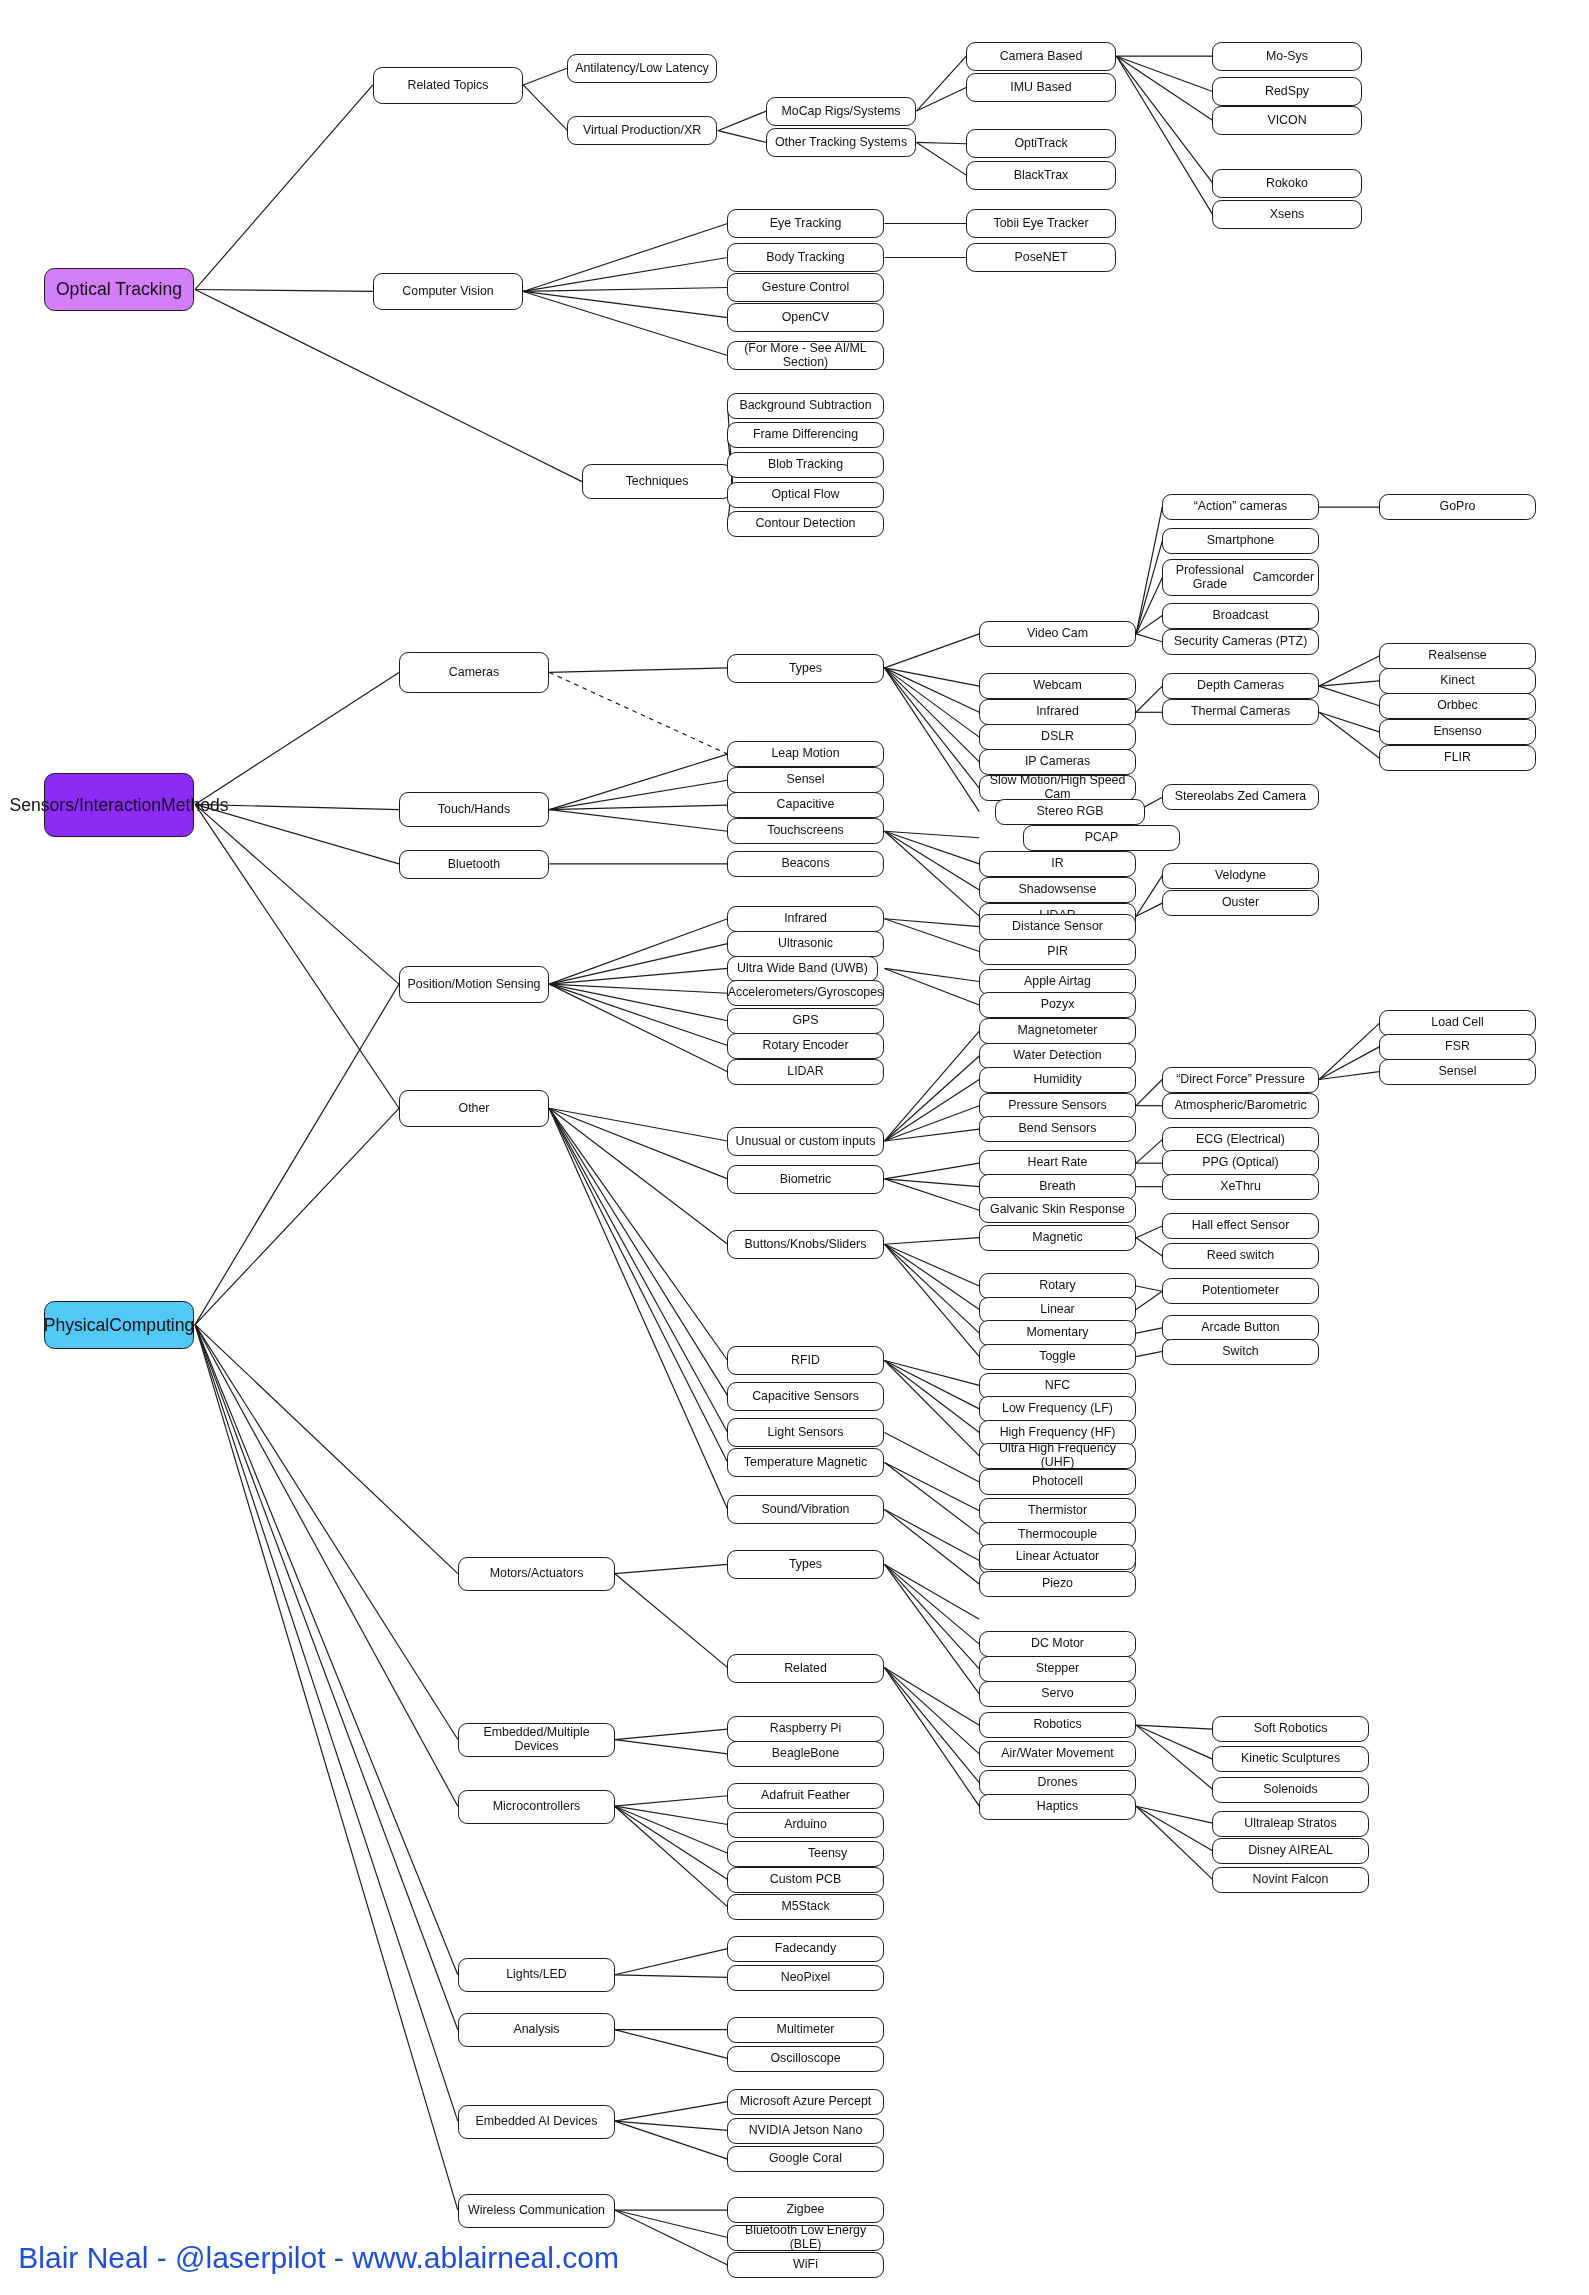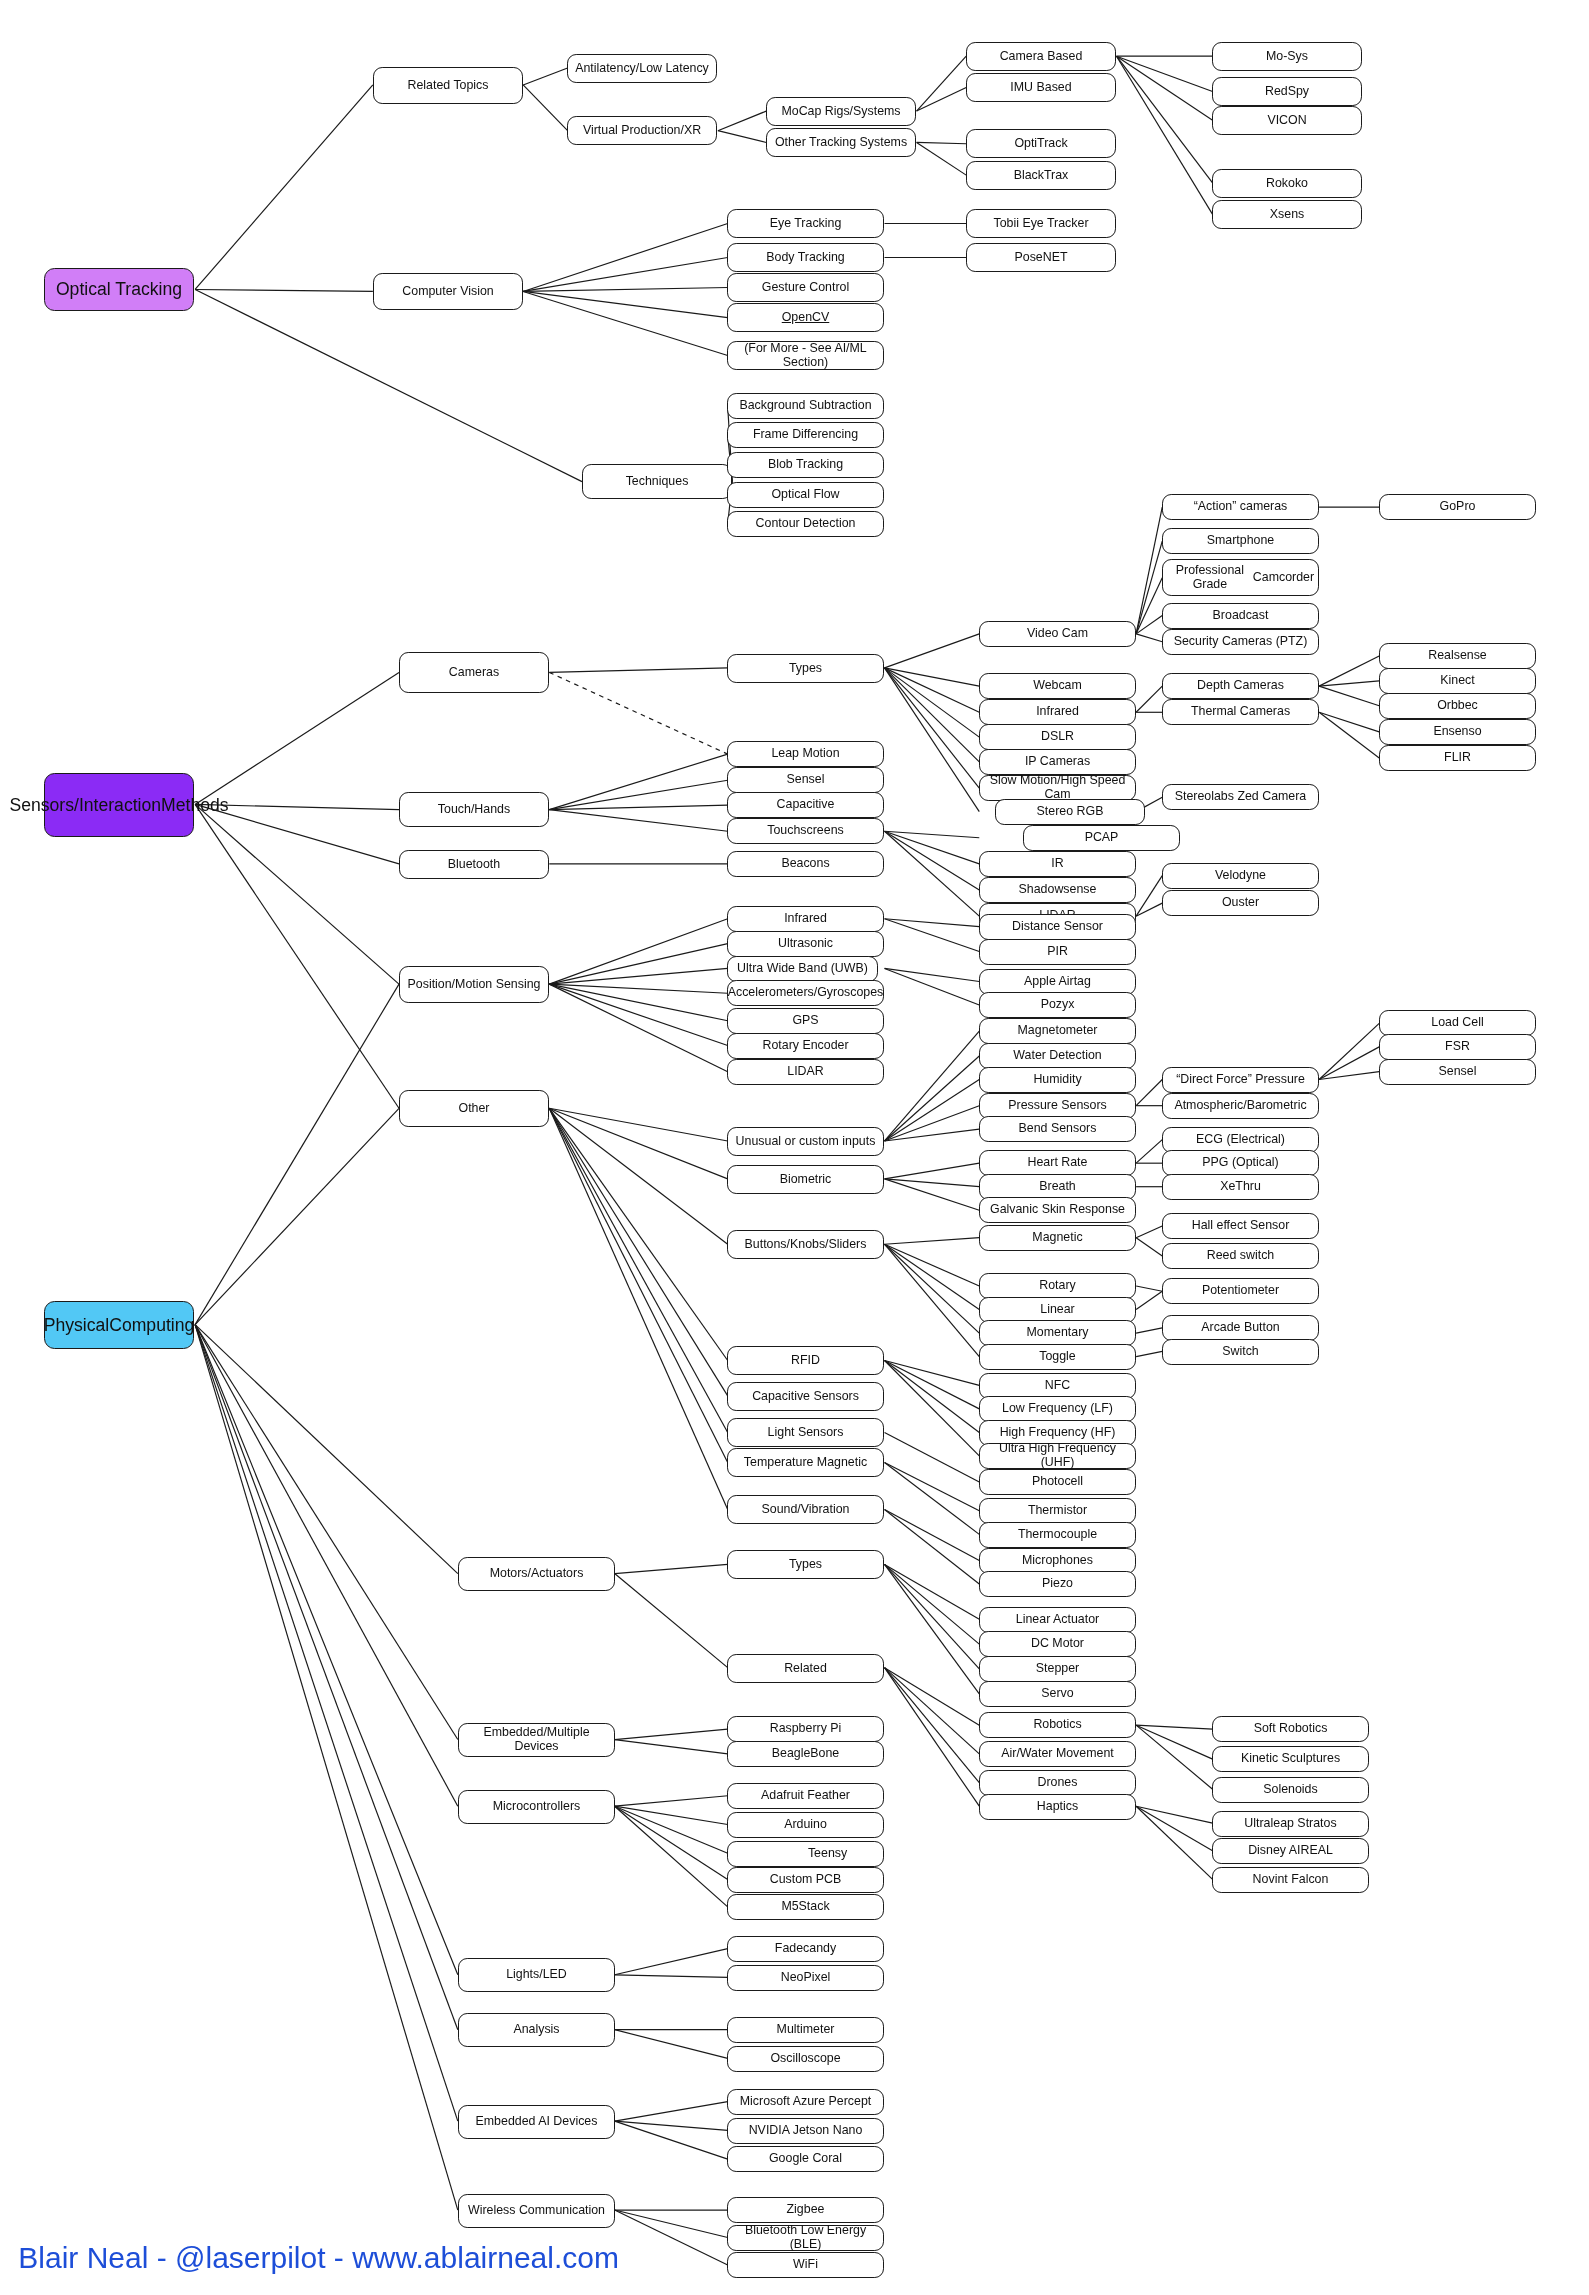--- a/index.html
+++ b/index.html
@@ -195,21 +195,21 @@
       <div class="node" style="left: 966px; top: 161px; width: 150px; height: 29px;">BlackTrax</div>
       <div class="node" style="left: 1212px; top: 42px; width: 150px; height: 29px;">Mo-Sys</div>
       <div class="node" style="left: 1212px; top: 77px; width: 150px; height: 29px;">RedSpy</div>
       <div class="node" style="left: 1212px; top: 106px; width: 150px; height: 29px;">VICON</div>
       <div class="node" style="left: 1212px; top: 169px; width: 150px; height: 29px;">Rokoko</div>
       <div class="node" style="left: 1212px; top: 200px; width: 150px; height: 29px;">Xsens</div>
       <div class="node" style="left: 373px; top: 273px; width: 150px; height: 37px;">Computer Vision</div>
       <div class="node" style="left: 727px; top: 209px; width: 157px; height: 29px;">Eye Tracking</div>
       <div class="node" style="left: 727px; top: 243px; width: 157px; height: 29px;">Body Tracking</div>
       <div class="node" style="left: 727px; top: 273px; width: 157px; height: 29px;">Gesture Control</div>
-      <div class="node" style="left: 727px; top: 303px; width: 157px; height: 29px; text-decoration: underline;">OpenCV</div>
+      <div class="node" style="left: 727px; top: 303px; width: 157px; height: 29px;">OpenCV</div>
       <div class="node" style="left: 727px; top: 341px; width: 157px; height: 29px;">(For More - See AI/ML Section)</div>
       <div class="node" style="left: 966px; top: 209px; width: 150px; height: 29px;">Tobii Eye Tracker</div>
       <div class="node" style="left: 966px; top: 243px; width: 150px; height: 29px;">PoseNET</div>
       <div class="node" style="left: 582px; top: 464px; width: 150px; height: 35px;">Techniques</div>
       <div class="node" style="left: 727px; top: 393px; width: 157px; height: 26px;">Background Subtraction</div>
       <div class="node" style="left: 727px; top: 422px; width: 157px; height: 26px;">Frame Differencing</div>
       <div class="node" style="left: 727px; top: 452px; width: 157px; height: 26px;">Blob Tracking</div>
       <div class="node" style="left: 727px; top: 482px; width: 157px; height: 26px;">Optical Flow</div>
       <div class="node" style="left: 727px; top: 511px; width: 157px; height: 26px;">Contour Detection</div>
       <div class="node root" style="left: 44px; top: 773px; width: 150px; height: 64px; background: rgb(139, 43, 245);">
@@ -322,21 +322,21 @@
       </div>
       <div class="node" style="left: 458px; top: 1557px; width: 157px; height: 34px;">Motors/Actuators</div>
       <div class="node" style="left: 458px; top: 1723px; width: 157px; height: 34px;">Embedded/Multiple Devices</div>
       <div class="node" style="left: 458px; top: 1790px; width: 157px; height: 34px;">Microcontrollers</div>
       <div class="node" style="left: 458px; top: 1958px; width: 157px; height: 34px;">Lights/LED</div>
       <div class="node" style="left: 458px; top: 2013px; width: 157px; height: 34px;">Analysis</div>
       <div class="node" style="left: 458px; top: 2105px; width: 157px; height: 34px;">Embedded AI Devices</div>
       <div class="node" style="left: 458px; top: 2194px; width: 157px; height: 34px;">Wireless Communication</div>
       <div class="node" style="left: 727px; top: 1550px; width: 157px; height: 29px;">Types</div>
       <div class="node" style="left: 727px; top: 1654px; width: 157px; height: 29px;">Related</div>
-      <div class="node" style="left: 979px; top: 1607px; width: 157px; height: 26px;">Linear Actuator</div>
+      <div class="node" style="left: 979px; top: 1544px; width: 157px; height: 26px;">Linear Actuator</div>
       <div class="node" style="left: 979px; top: 1631px; width: 157px; height: 26px;">DC Motor</div>
       <div class="node" style="left: 979px; top: 1656px; width: 157px; height: 26px;">Stepper</div>
       <div class="node" style="left: 979px; top: 1681px; width: 157px; height: 26px;">Servo</div>
       <div class="node" style="left: 979px; top: 1712px; width: 157px; height: 26px;">Robotics</div>
       <div class="node" style="left: 979px; top: 1741px; width: 157px; height: 26px;">Air/Water Movement</div>
       <div class="node" style="left: 979px; top: 1770px; width: 157px; height: 26px;">Drones</div>
       <div class="node" style="left: 979px; top: 1794px; width: 157px; height: 26px;">Haptics</div>
       <div class="node" style="left: 1212px; top: 1716px; width: 157px; height: 26px;">Soft Robotics</div>
       <div class="node" style="left: 1212px; top: 1746px; width: 157px; height: 26px;">Kinetic Sculptures</div>
       <div class="node" style="left: 1212px; top: 1777px; width: 157px; height: 26px;">Solenoids</div>

